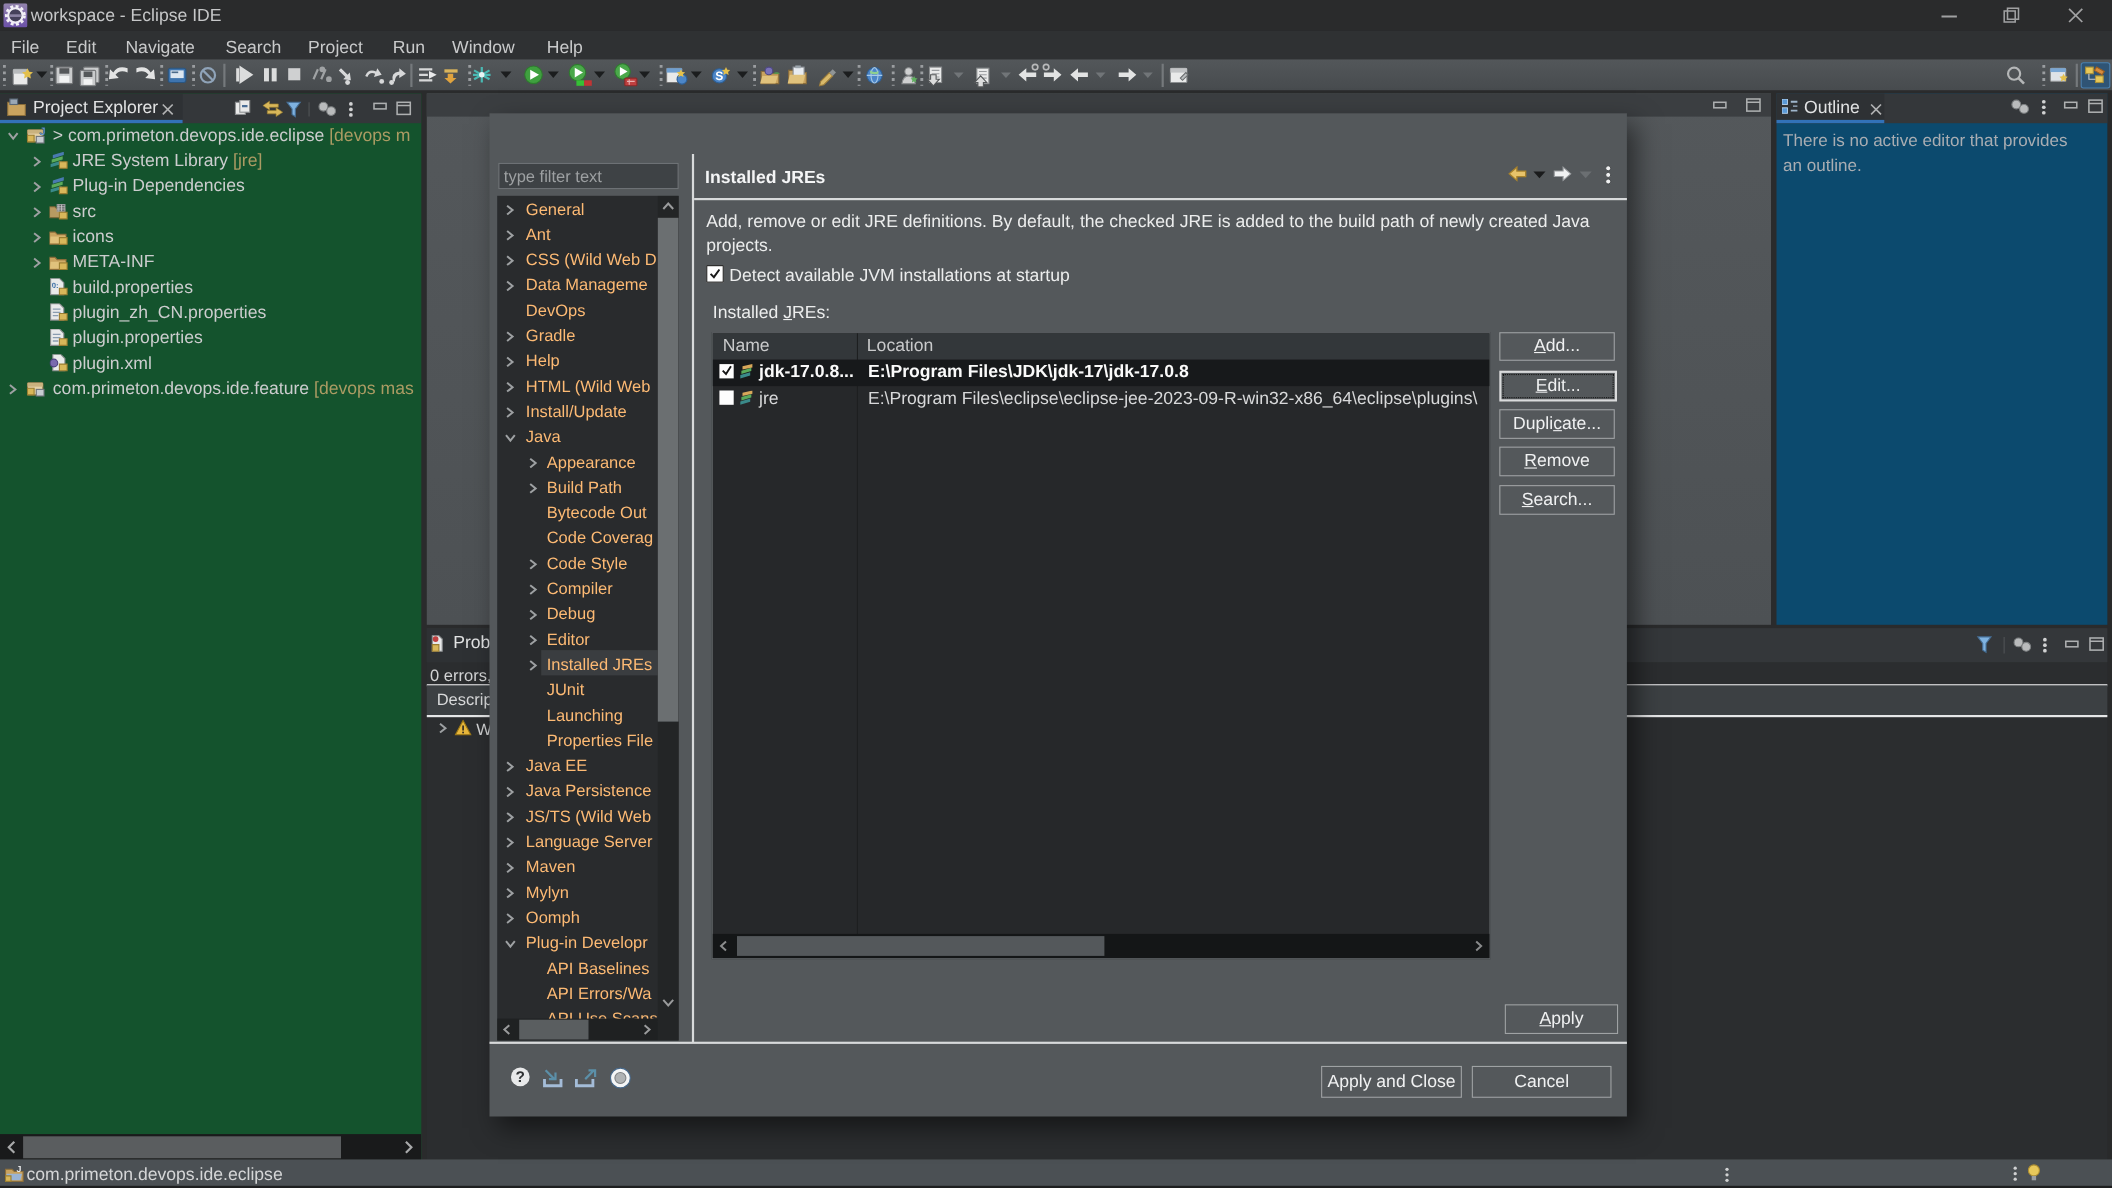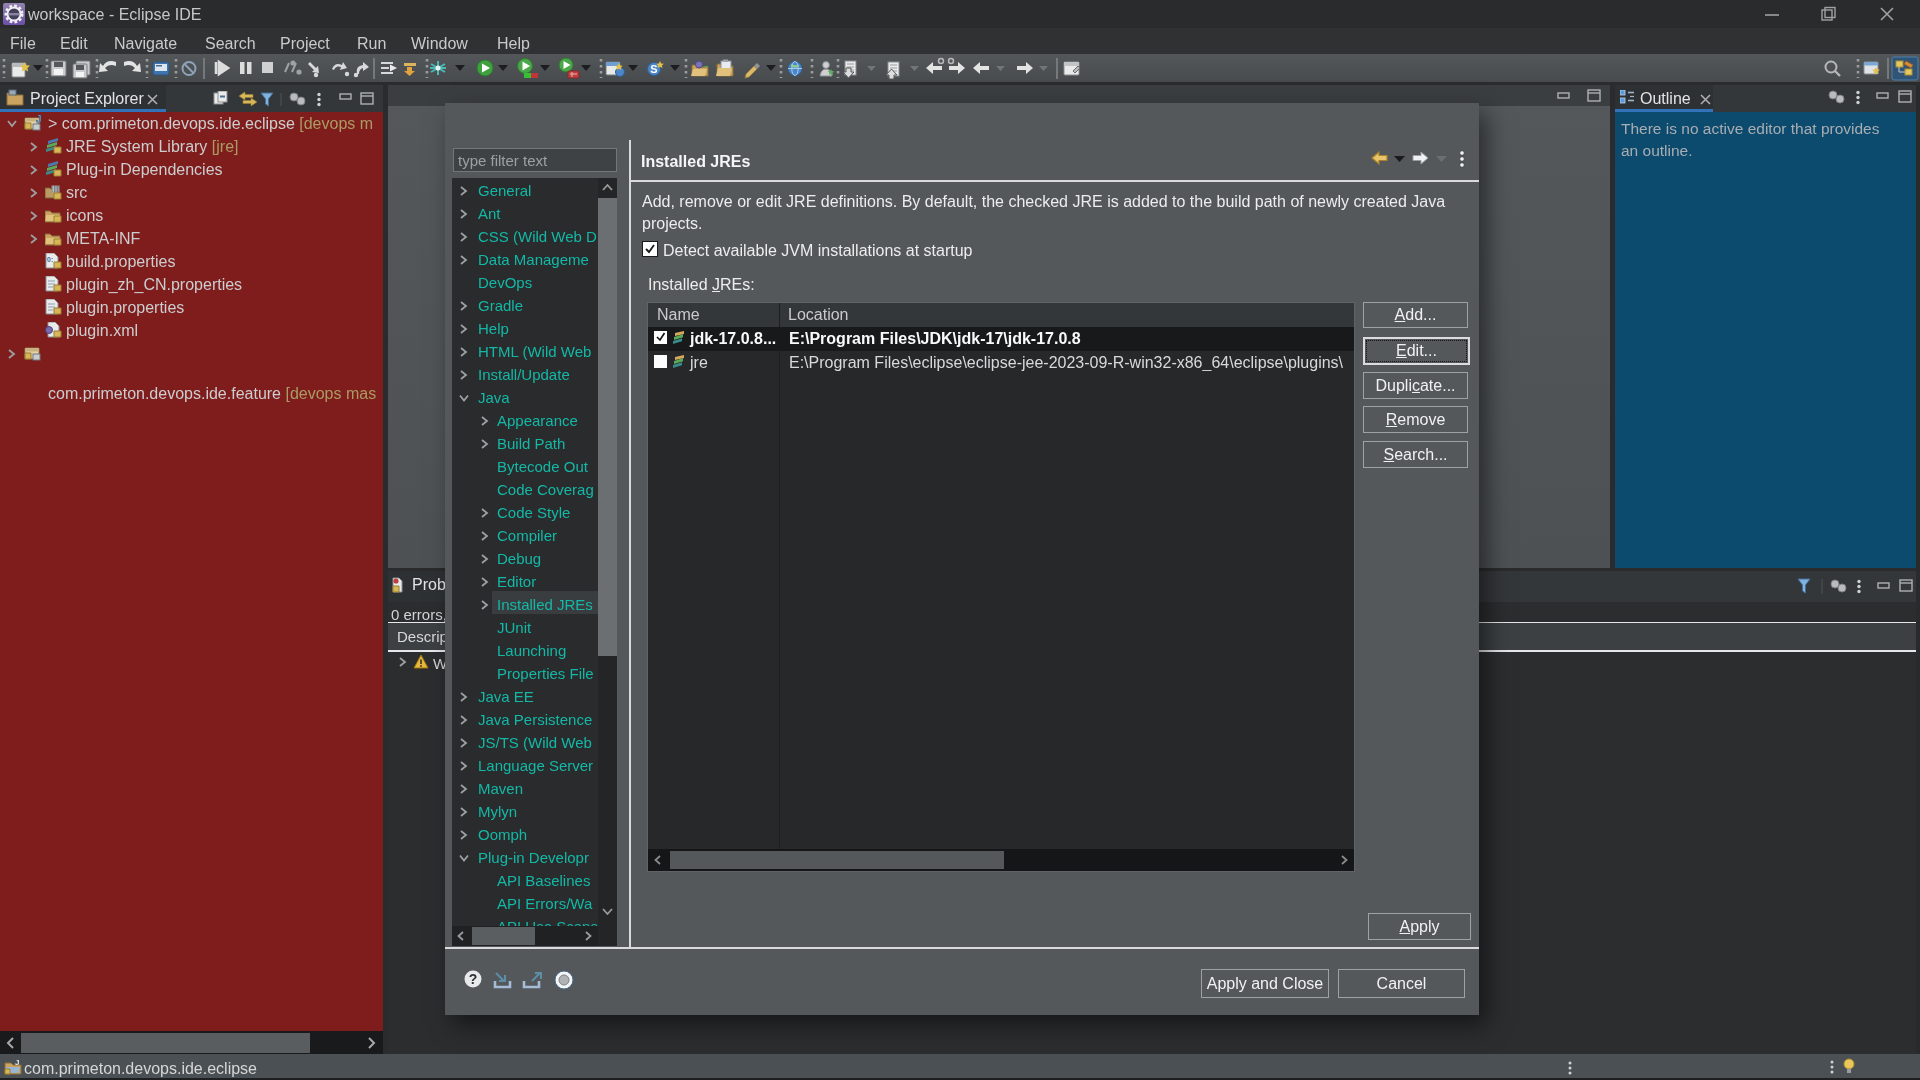--- a/index.html
+++ b/index.html
@@ -5,39 +5,39 @@
   html,body{margin:0;padding:0;width:1920px;height:1080px;overflow:hidden;
     background:#2a2b2c;font-family:"Liberation Sans",sans-serif;}
   .ab{position:absolute;}
   .tx{position:absolute;white-space:nowrap;color:#d2d3d4;font-size:15px;line-height:1;}
   
   #titlebar{left:0;top:0;width:1920px;height:28px;background:#2a2b2c;}
   #menubar{left:0;top:28px;width:1920px;height:26px;background:#2f3133;}
   #toolbar{left:0;top:54px;width:1920px;height:28px;background:linear-gradient(#53575a,#474b4e);}
   .menuitem{position:absolute;top:7px;font-size:16px;color:#c9cacb;}
   
-  #pexp{left:0;top:85px;width:383px;height:970px;background:#7f1d1d;overflow:hidden;}
+  #pexp{left:0;top:85px;width:383px;height:970px;background:#14532d;overflow:hidden;}
   #editor{left:388px;top:85px;width:1222px;height:483px;background:linear-gradient(#54585b,#4d5154);}
   #editorstrip{left:388px;top:85px;width:1222px;height:21px;background:#3b3e41;}
   #outline{left:1615px;top:85px;width:301px;height:483px;background:#0c4a6e;}
   #problems{left:388px;top:571px;width:1528px;height:483px;background:#2b2d2f;}
   #statusbar{left:0;top:1054px;width:1920px;height:26px;background:#4b5054;}
   .tabstrip{position:absolute;left:0;top:0;right:0;height:27px;background:#34373a;}
   .bluebar{position:absolute;height:3px;background:#3272b8;}
   .treerow{position:absolute;white-space:nowrap;color:#cccdce;font-size:16px;line-height:23px;height:23px;}
   .gold{color:#ab9b63;}
   
   #dlg{left:445px;top:103px;width:1034px;height:912px;background:#54585b;
        box-shadow:8px 10px 22px rgba(0,0,0,0.5);}
   #dlgtitle{left:0;top:0;width:1034px;height:37px;background:#000;}
   .dlgsep{position:absolute;background:#d8dadb;}
   #dlgtree{left:7px;top:75px;width:165px;height:768px;background:#292b2d;overflow:hidden;}
   .btn{position:absolute;border:1px solid #9fa2a4;color:#f0f1f2;font-size:16px;
        text-align:center;background:#54585b;}
-  .dtrow{position:absolute;white-space:nowrap;color:#14b8a6;font-size:15px;height:23px;line-height:23px;}
+  .dtrow{position:absolute;white-space:nowrap;color:#fdba74;font-size:15px;height:23px;line-height:23px;}
 </style>
 </head>
 <body>
 <div class="ab" id="titlebar">
   <svg class="ab" style="left:3px;top:3px;" width="22" height="22" viewBox="0 0 22 22">
     <defs>
         <linearGradient id="pg" x1="0" y1="0" x2="0" y2="1">
       <stop offset="0" stop-color="#9384ad"></stop>
           <stop offset="1" stop-color="#6b50a8"></stop>
         </linearGradient>
@@ -445,21 +445,21 @@
   <div class="treerow" style="left:0;top:257px;">
     <svg class="ab" style="left:6px;top:6px" width="12" height="11">
         <path d="M3 2 l5 4 -5 4" stroke="#9da0a2" stroke-width="1.8" fill="none"></path>
       </svg>
     <svg class="ab" style="left:24px;top:2px" width="20" height="19">
       <rect x="1" y="4" width="14" height="11" rx="1" fill="#e4d2a8" stroke="#8a7648"></rect>
       <rect x="1" y="4" width="14" height="3.5" fill="#c9b27e"></rect>
       <path d="M1 9 h6 v6 h-6z" fill="#d8b75a" stroke="#9a7e30"></path>
       <rect x="9" y="10" width="7" height="6" fill="#c8cdd2" stroke="#70767c"></rect>
     </svg>
-    <span style="position:absolute;left:48px;margin-top:40px;">com.primeton.devops.ide.feature <span class="gold">[devops mas</span></span>
+    <span style="position:absolute;left:48px;">com.primeton.devops.ide.feature <span class="gold">[devops mas</span></span>
   </div>
 
   <div class="ab" style="left:0;top:946px;width:383px;height:24px;background:#191a1b;">
     <div class="ab" style="left:21px;top:2px;width:289px;height:20px;background:#5a5d5f;"></div>
     <svg class="ab" style="left:4px;top:5px" width="14" height="14">
         <path d="M9 2 l-5 5 5 5" stroke="#a8a9aa" stroke-width="2" fill="none"></path>
       </svg>
     <svg class="ab" style="left:364px;top:5px" width="14" height="14">
         <path d="M5 2 l5 5 -5 5" stroke="#a8a9aa" stroke-width="2" fill="none"></path>
       </svg>

